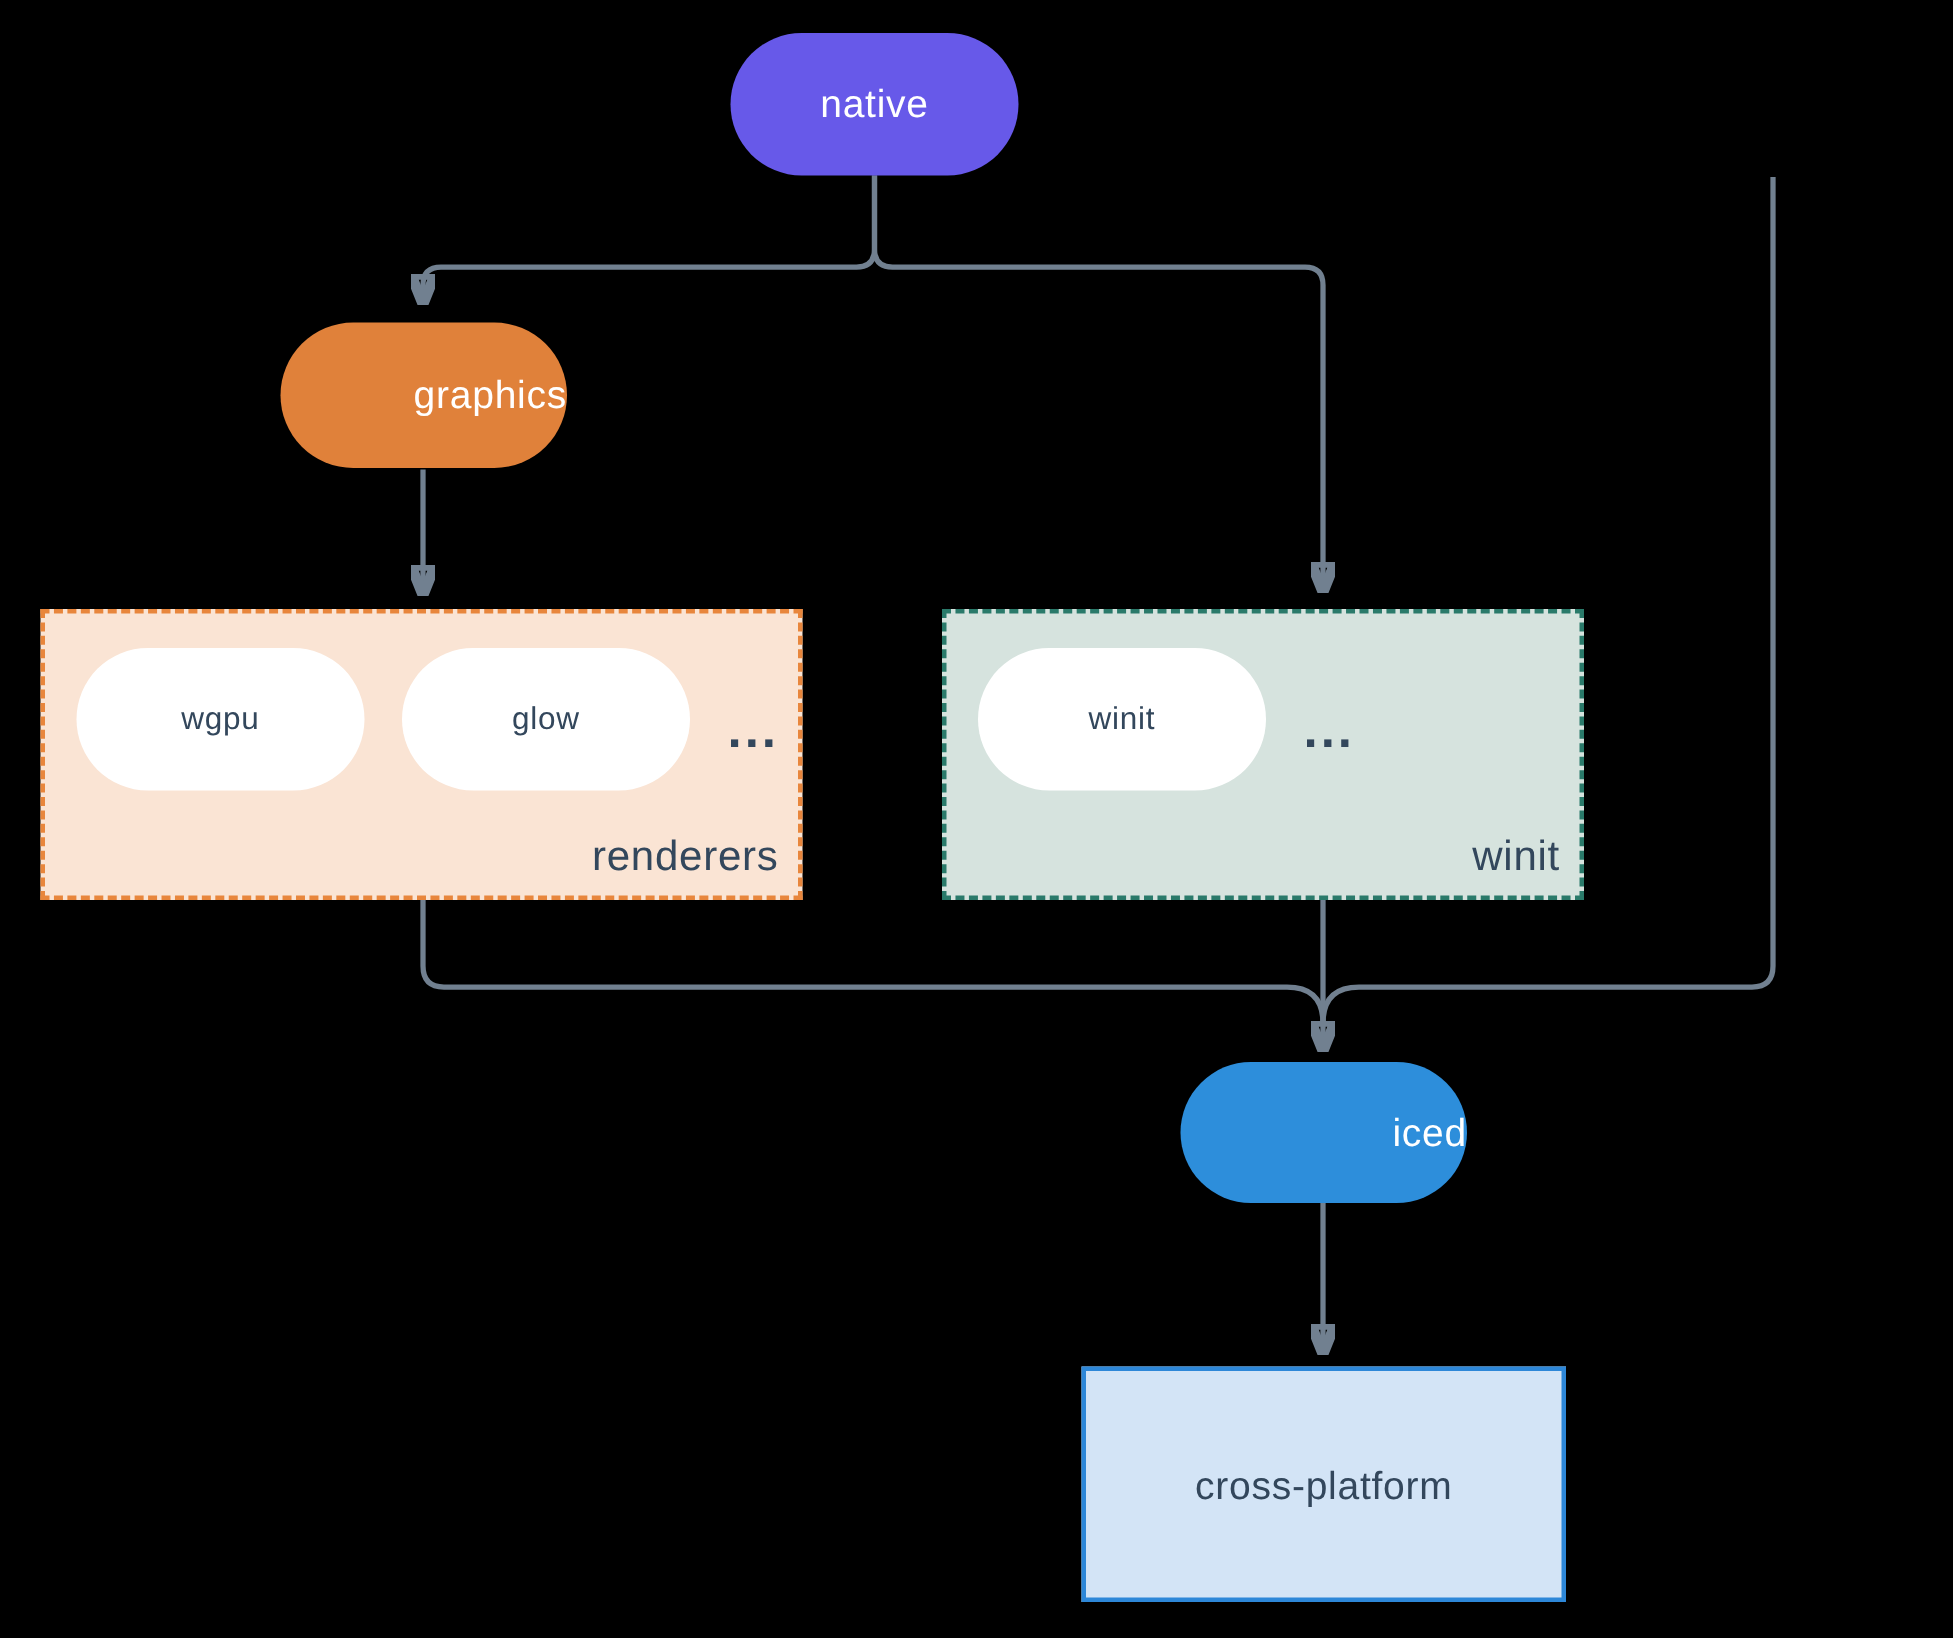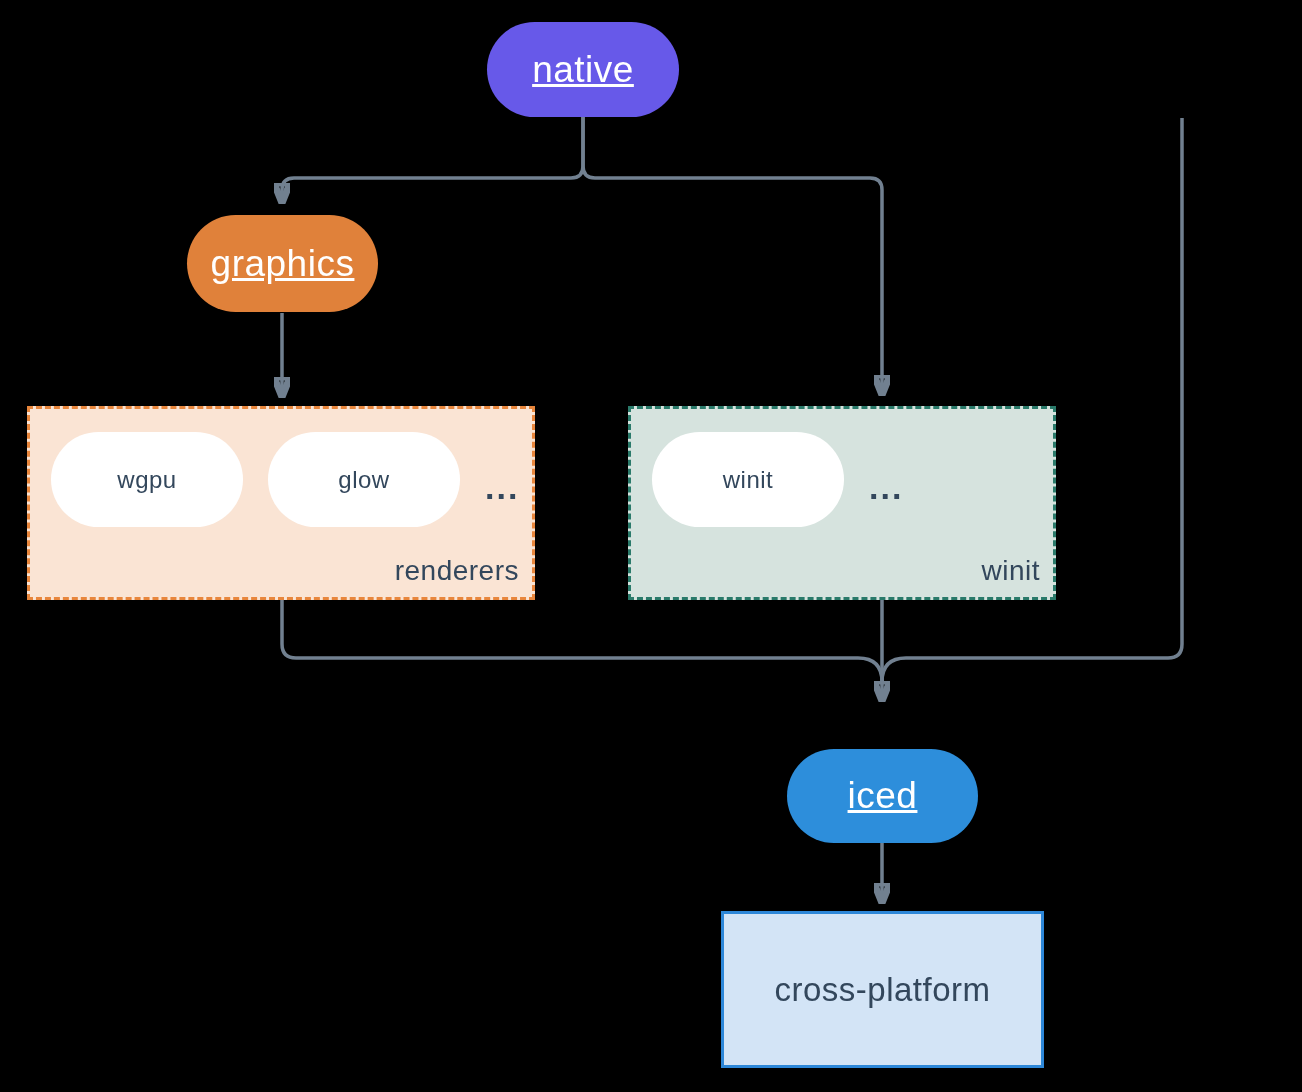--- a/index.html
+++ b/index.html
@@ -24,29 +24,28 @@
     stroke: var(--line);
     stroke-width: 3.5;
   }
 
   .pill {
     position: absolute;
     display: flex;
     align-items: center;
     justify-content: center;
     border-radius: 999px;
-    font-size: 37px;
+    font-size: 26px;
     letter-spacing: 0.5px;
     color: var(--pill-text);
-    text-decoration: underline;
   }
   .pill-native   { left: 487px;  top: 22px;  width: 192px; height: 95px; background: var(--purple); }
   .pill-web      { left: 1086px; top: 22px;  width: 192px; height: 95px; background: var(--purple); }
-  .pill-graphics { left: 187px;  top: 215px; width: 191px; height: 97px; background: var(--orange); }
-  .pill-iced     { left: 787px;  top: 749px; width: 191px; height: 94px; background: var(--blue); }
+  .pill-graphics { left: 187px;  top: 215px; width: 191px; height: 97px; background: var(--orange); justify-content: flex-end; }
+  .pill-iced     { left: 787px;  top: 708px; width: 191px; height: 94px; background: var(--blue); justify-content: flex-end; }
 
   .group {
     position: absolute;
     top: 406px;
     height: 194px;
     border: 3px dashed;
   }
   .group-renderers {
     left: 27px; width: 508px;
     background: var(--renderers-bg);
@@ -65,21 +64,21 @@
   }
   .group .white-pill {
     width: 192px;
     height: 95px;
     border-radius: 999px;
     background: var(--white);
     color: var(--ink);
     display: flex;
     align-items: center;
     justify-content: center;
-    font-size: 24px;
+    font-size: 21px;
     letter-spacing: 0.5px;
   }
   .ellipsis {
     color: var(--ink);
     font-size: 34px;
     font-weight: bold;
     letter-spacing: 2px;
     transform: translateY(8px);
   }
   .group-label {
@@ -93,21 +92,21 @@
 
   .appbox {
     position: absolute;
     left: 721px;
     top: 911px;
     width: 323px;
     height: 157px;
     background: var(--app-bg);
     border: 3px solid var(--app-border);
     color: var(--ink);
-    font-size: 33px;
+    font-size: 26px;
     letter-spacing: 0.5px;
     display: flex;
     flex-direction: row;
     align-items: center;
     justify-content: center;
     line-height: 48px;
     text-align: center;
   }
 </style>
 </head>

